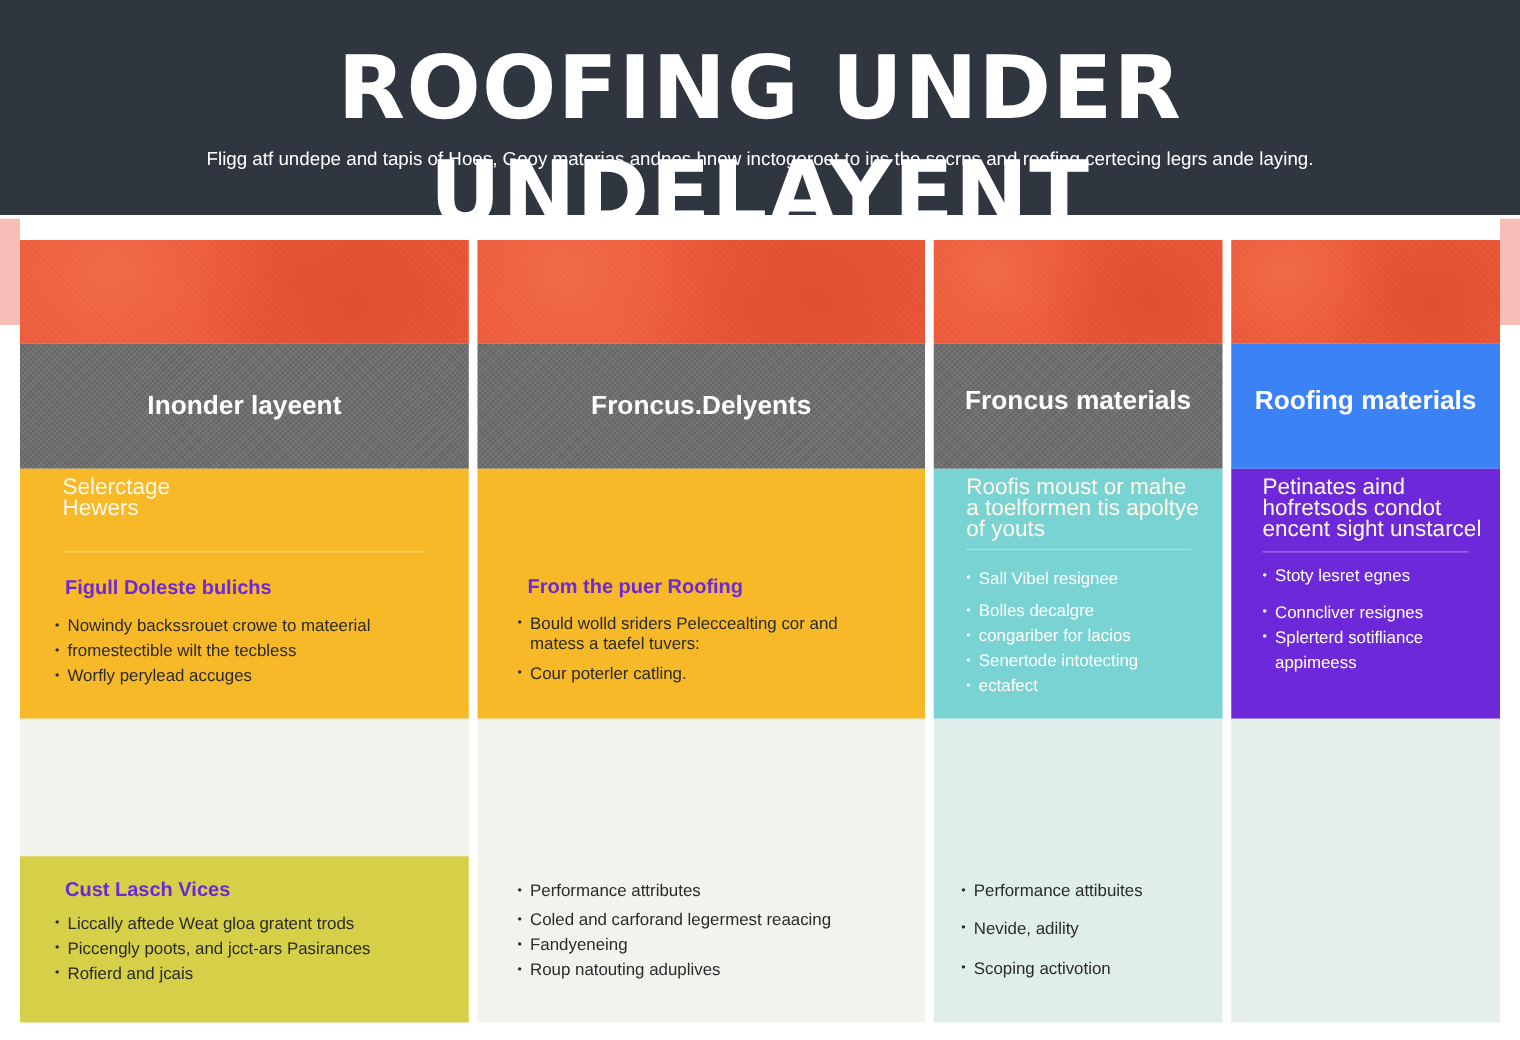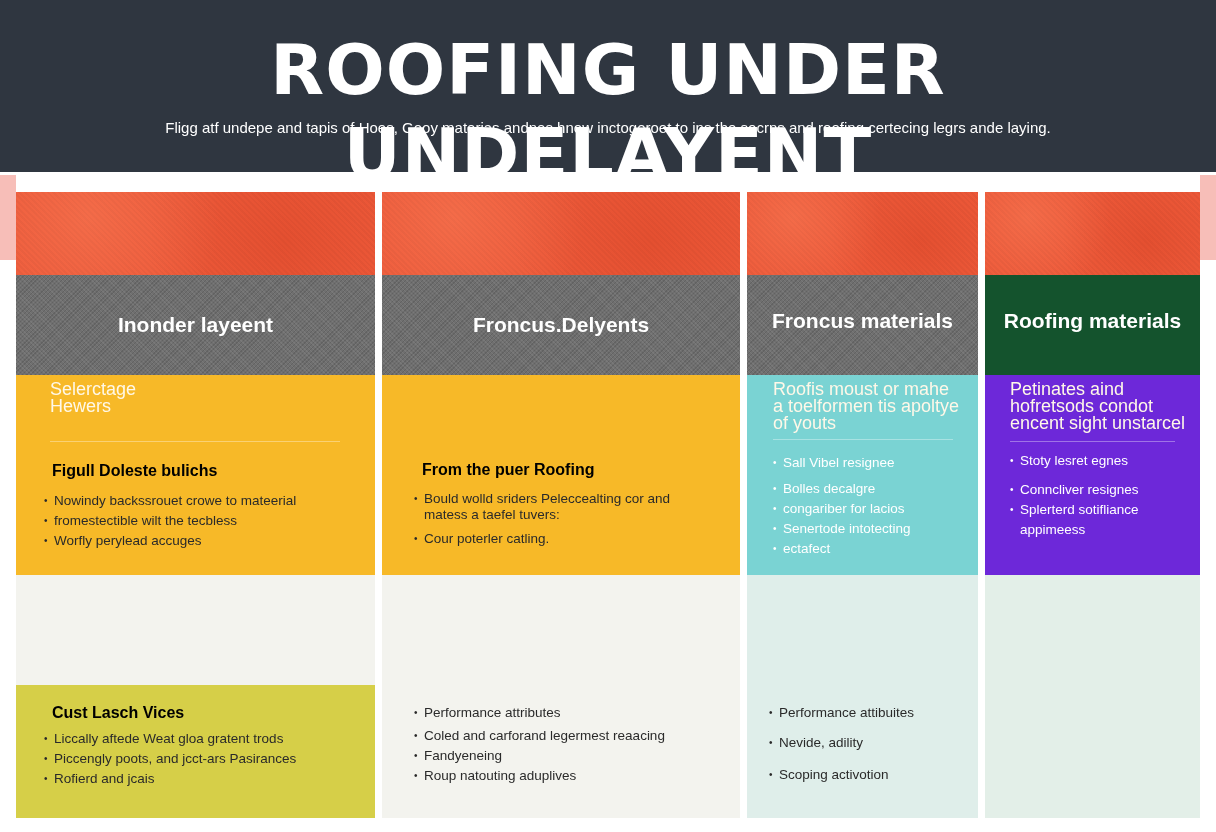--- a/index.html
+++ b/index.html
@@ -7,32 +7,32 @@
     .header { position: absolute; left: 0; top: 0; width: 1216px; height: 172px; background: #2f3640; }
     .title { position: absolute; left: 0; top: 28px; width: 1216px; text-align: center; color: #ffffff; font-family: "DejaVu Sans", sans-serif; font-weight: bold; font-size: 70px; letter-spacing: 1px; line-height: 84px; }
     .subtitle { position: absolute; left: 0; top: 118px; width: 1216px; text-align: center; color: #ffffff; font-size: 15px; line-height: 20px; }
     .red-bleed { position: absolute; top: 175px; height: 85px; background: #f4a8a0; opacity: 0.75; }
     .col { position: absolute; top: 178px; margin-top: 14px; }
     .seg { position: absolute; left: 0; width: 100%; }
     .red { background: #ee5a3a;
       background-image: radial-gradient(circle at 20% 30%, rgba(255,140,100,0.35) 0, transparent 45%), radial-gradient(circle at 75% 60%, rgba(210,60,30,0.35) 0, transparent 50%), repeating-linear-gradient(45deg, rgba(0,0,0,0.04) 0 2px, transparent 2px 4px); }
     .gray { background: #6f6f6f;
       background-image: repeating-linear-gradient(45deg, rgba(255,255,255,0.07) 0 1px, transparent 1px 3px), repeating-linear-gradient(-45deg, rgba(0,0,0,0.12) 0 1px, transparent 1px 3px); }
-    .green-head { background: #14532d; }
+    .green-head { background: #3b82f6; }
     .yellow { background: #f7b928; }
     .teal { background: #7ad3d3; }
     .green { background: #6d28d9; }
     .olive { background: #d6cf48; }
     .cream { background: #f3f3ee; }
     .mint { background: #dfeeea; }
     .mint2 { background: #e3efe8; }
     .col-title { position: absolute; left: 0; width: 100%; text-align: center; color: #ffffff; font-weight: bold; font-size: 21px; line-height: 25px; }
     .intro { position: absolute; color: #fff8e8; font-size: 18px; line-height: 17px; }
     .divider { position: absolute; height: 1px; background: rgba(255,255,255,0.35); }
-    .sub-head { position: absolute; color: #000000; font-weight: bold; font-size: 16px; line-height: 20px; }
+    .sub-head { position: absolute; color: #6d28d9; font-weight: bold; font-size: 16px; line-height: 20px; }
     .bullets { position: absolute; list-style: none; font-size: 13.5px; line-height: 20px; }
     .bullets li { position: relative; padding-left: 10px; }
     .bullets li::before { content: "\2022"; position: absolute; left: 0; top: 0; font-size: 10px; }
     .dark { color: #2a2a2a; }
     .light { color: #ffffff; }
   </style>
 </head>
 <body>
 
 <div class="header">

